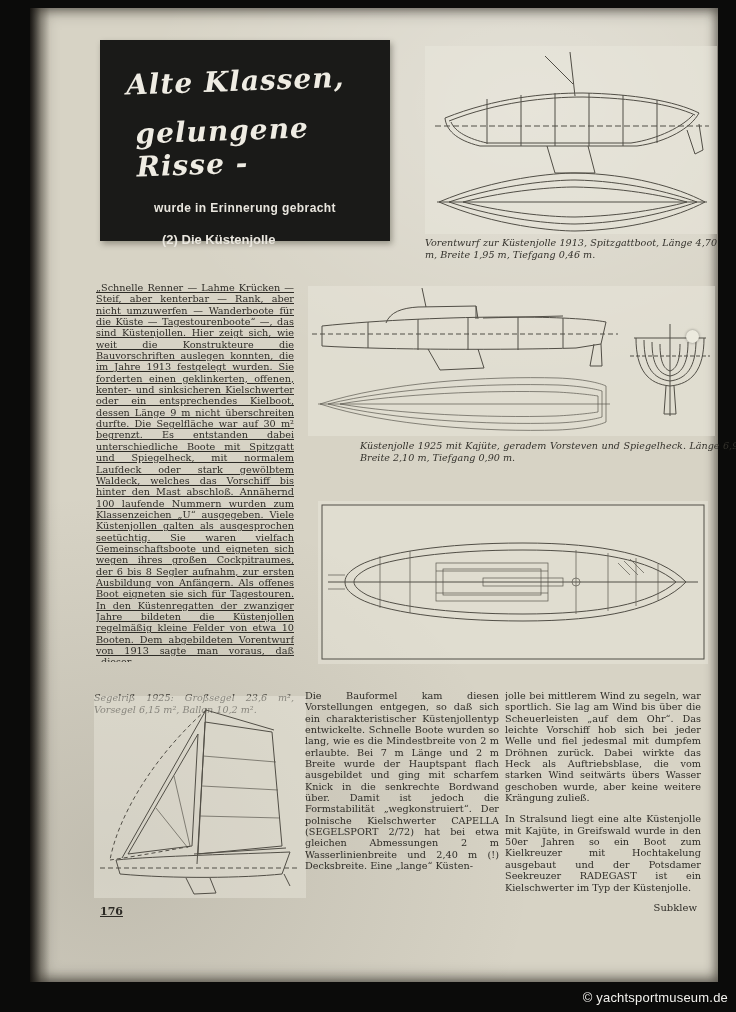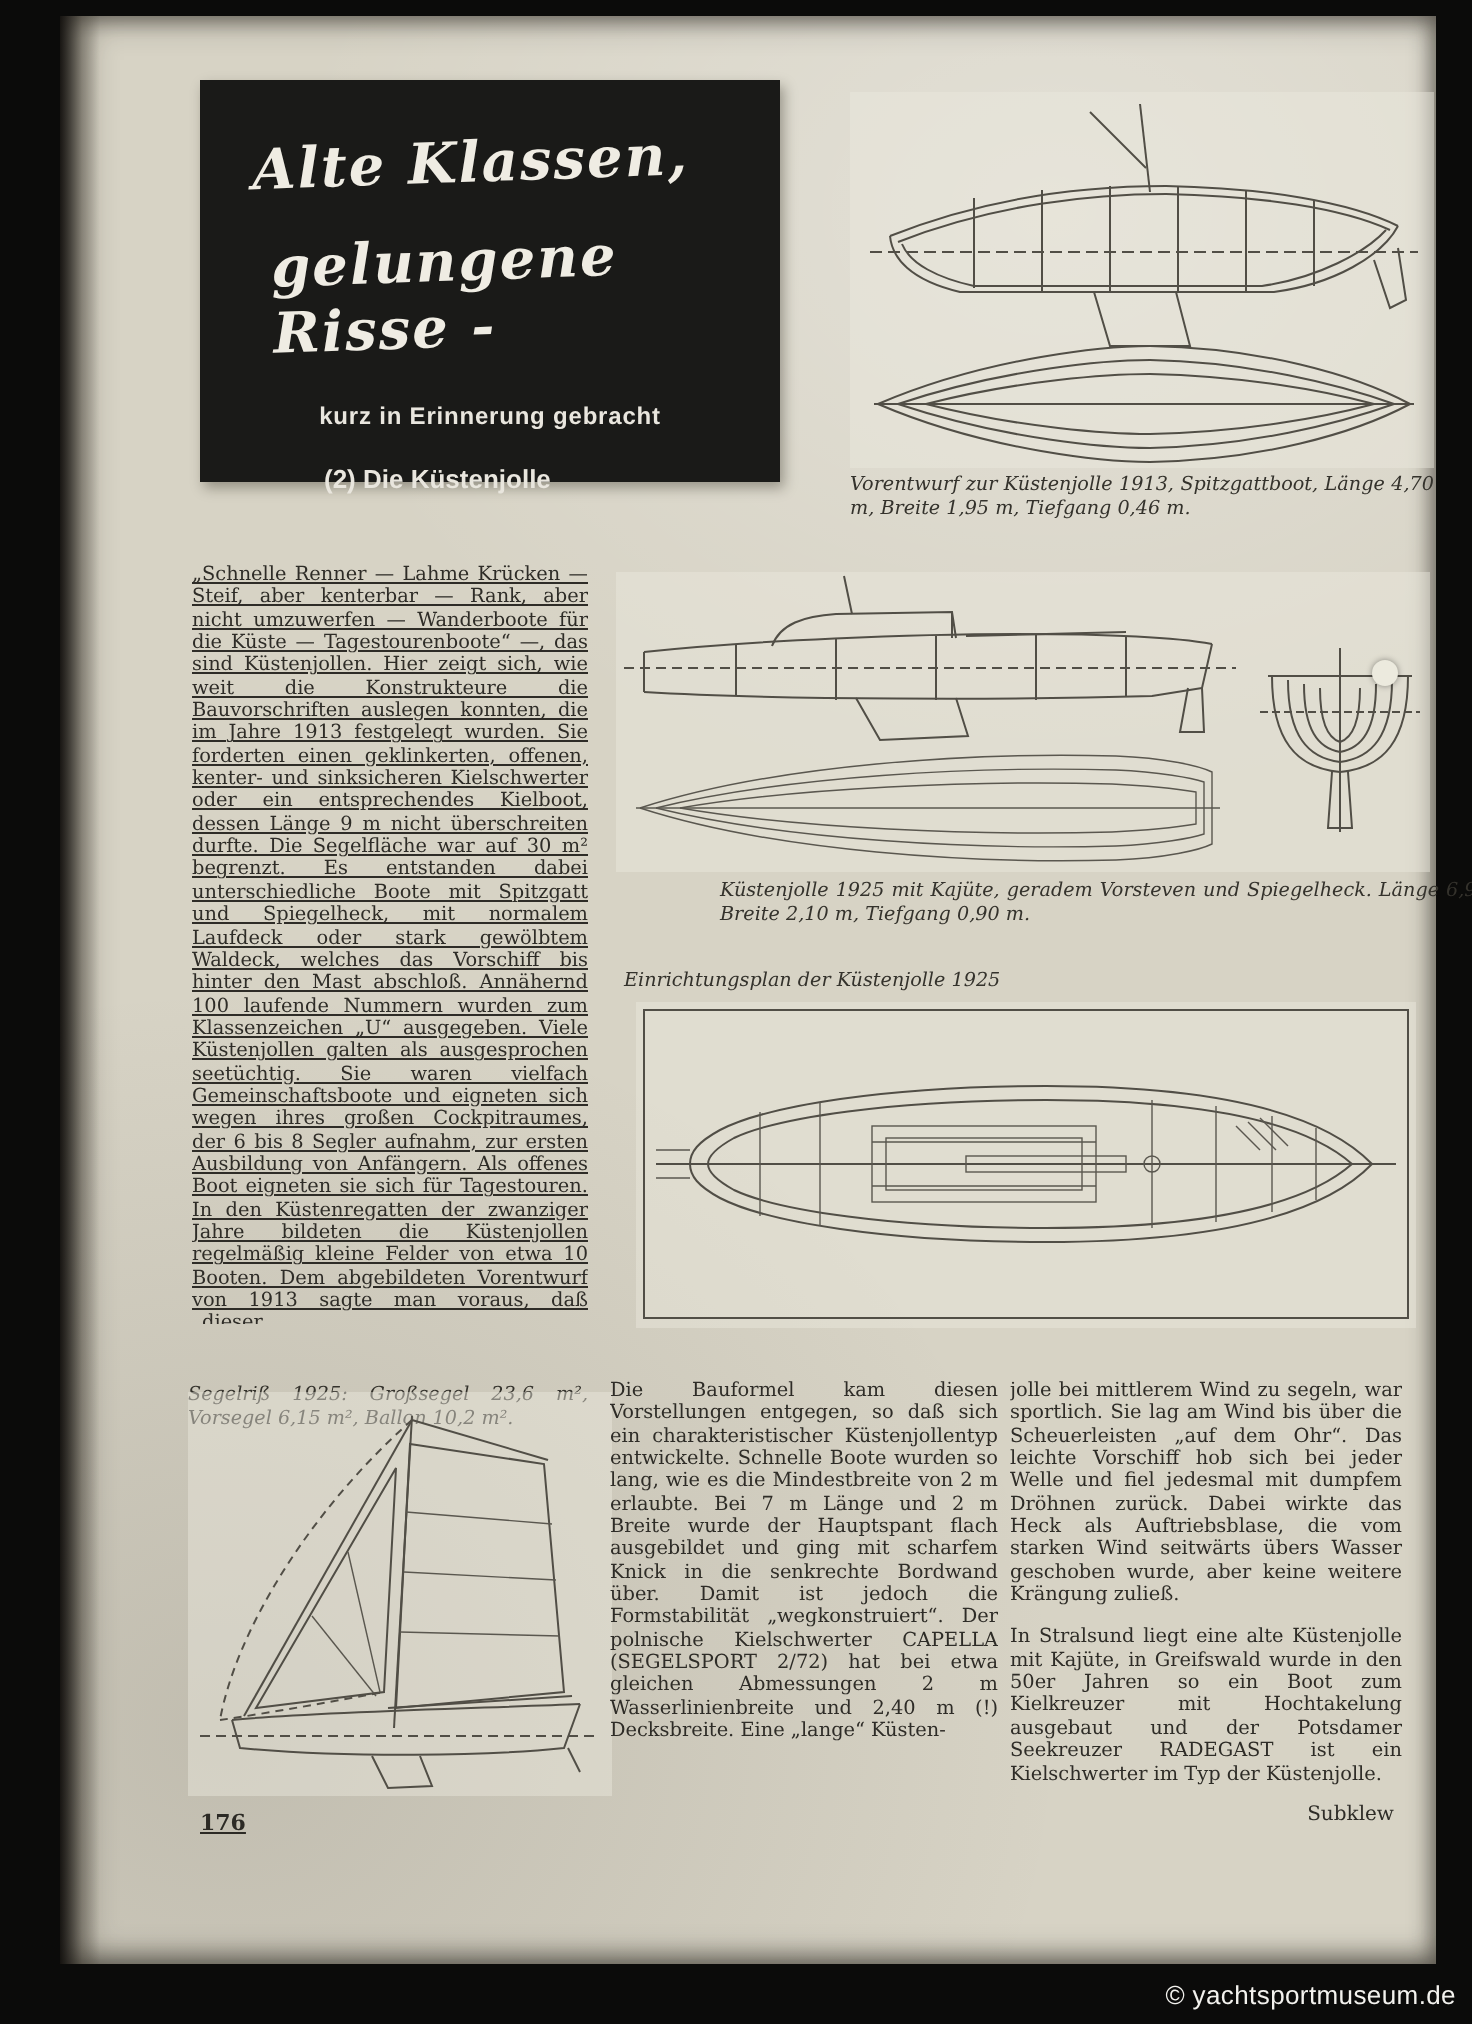--- a/index.html
+++ b/index.html
@@ -80,21 +80,21 @@
 </head>
 <body>
 
 <div class="scan">
   <div class="paper">
     <div class="binding-shadow"></div>
 
     <div class="title-block">
       <div class="t-script t1">Alte Klassen,</div>
       <div class="t-script t2">gelungene Risse -</div>
-      <div class="t3">kurz in Erinnerung gebracht</div>
+      <div class="t3">wurde in Erinnerung gebracht</div>
       <div class="t4">(2) Die Küstenjolle</div>
     </div>
 
     <figure class="fig fig1913">
       <svg width="292" height="188" viewBox="0 0 292 188">
         <g class="ln">
           <line x1="150" y1="50" x2="145" y2="6"></line>
           <line x1="148" y1="38" x2="120" y2="10"></line>
           <path d="M20,72 C70,52 120,47 158,47 C208,48 250,55 274,67"></path>
           <path d="M24,75 C72,56 122,51 158,51 C206,52 246,58 270,69"></path>
@@ -161,21 +161,20 @@
           <path d="M336,54 C336,82 346,93 362,95 C378,93 388,82 388,54"></path>
           <path d="M344,56 C344,79 351,88 362,90 C373,88 380,79 380,56"></path>
           <path d="M352,58 C352,76 356,83 362,85 C368,83 372,76 372,58"></path>
           <path d="M358,100 L356,128 L368,128 L366,100"></path>
           <line x1="322" y1="70" x2="402" y2="70" stroke-dasharray="4,2"></line>
         </g>
       </svg>
     </figure>
     <div class="caption cap1925">Küstenjolle 1925 mit Kajüte, geradem Vorsteven und Spiegelheck. Länge 6,90 m, Breite 2,10 m, Tiefgang 0,90 m.</div>
 
-    <div class="caption capplan">Einrichtungsplan der Küstenjolle 1925</div>
     <figure class="fig figplan">
       <svg width="390" height="163" viewBox="0 0 390 163">
         <g class="ln">
           <rect x="4" y="4" width="382" height="154"></rect>
         </g>
         <g class="ln">
           <line x1="10" y1="81" x2="380" y2="81"></line>
           <path d="M368,81 C342,54 285,42 205,42 C125,42 65,52 42,64 C31,70 27,75 27,81 C27,87 31,92 42,98 C65,110 125,120 205,120 C285,120 342,108 368,81 Z"></path>
           <path d="M358,81 C333,59 280,49 205,49 C128,49 70,58 49,68 C40,73 36,77 36,81 C36,85 40,89 49,94 C70,104 128,113 205,113 C280,113 333,103 358,81 Z"></path>
         </g>

